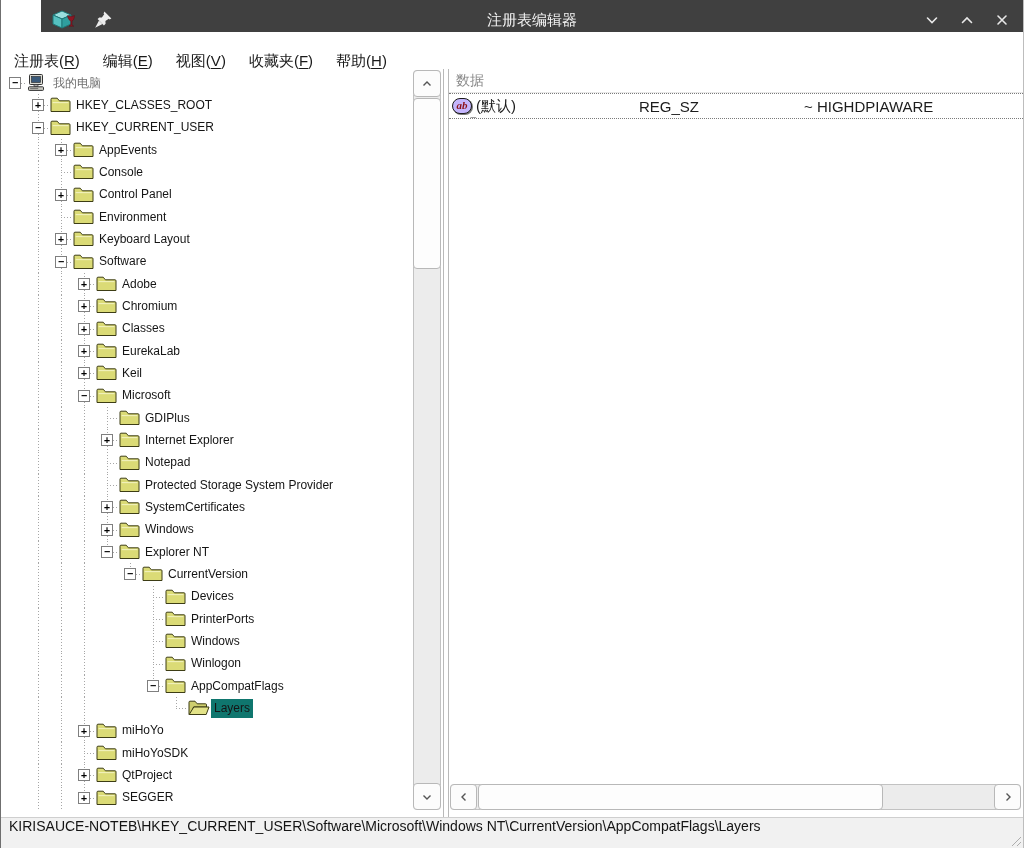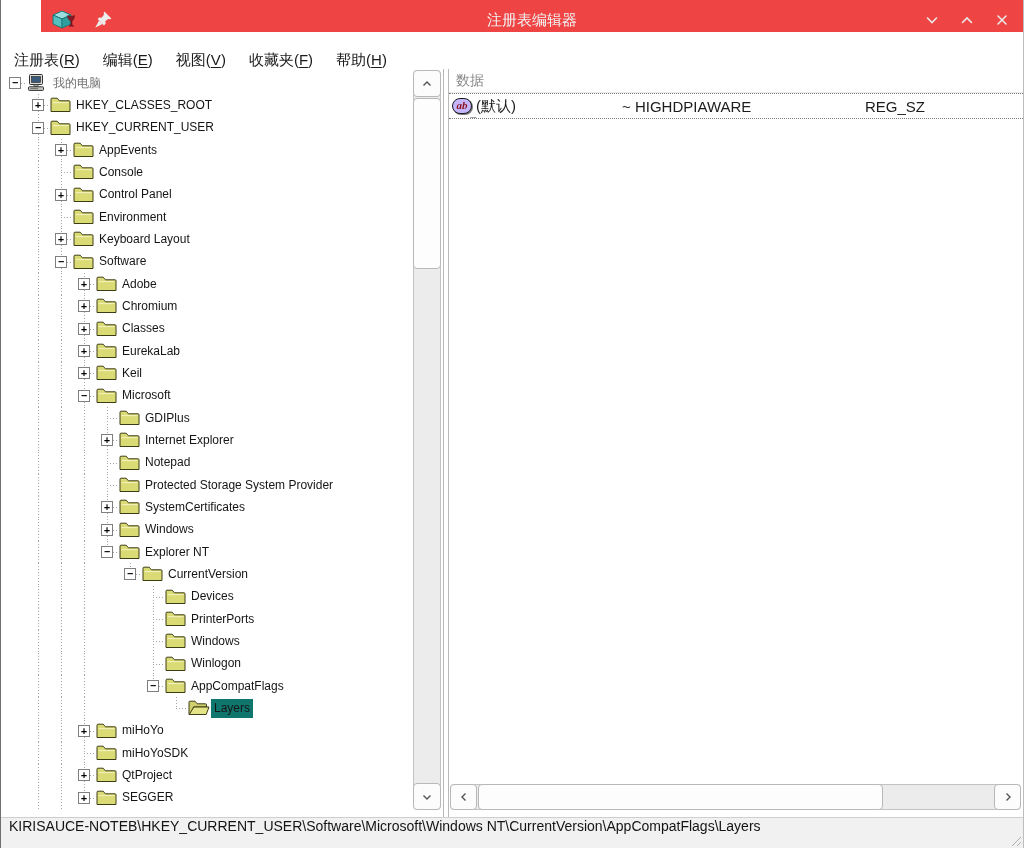--- a/index.html
+++ b/index.html
@@ -2,30 +2,30 @@
 <html><head>
 <meta charset="utf-8">
 <style>
   html,body{margin:0;padding:0}
   body{
     width:1024px;height:848px;overflow:hidden;position:relative;
     font-family:"Liberation Sans",sans-serif;background:#fff;
     border-left:1px solid #6f6f6f;border-right:1px solid #bdbdbd;box-sizing:border-box;
   }
   
-  .titlebar{position:absolute;top:0;left:0;right:0;height:32px;background:#ef4444;margin-left:40px;}
+  .titlebar{position:absolute;top:0;left:0;right:0;height:32px;background:#404040;margin-left:40px;}
   .app-icon{position:absolute;left:10px;top:7px;width:26px;height:26px}
   .pin-icon{position:absolute;left:52px;top:10px;width:20px;height:20px}
   .win-title{position:absolute;left:0;right:0;top:0;height:40px;line-height:40px;
     text-align:center;color:#f2f2f2;font-size:15px}
   .controls{position:absolute;right:10px;top:0;height:40px;display:flex;align-items:center;gap:13px}
   .ctrl{width:22px;height:22px;display:flex;align-items:center;justify-content:center;cursor:default}
   
   .menubar{position:absolute;top:40px;left:0;right:0;height:44px;background:#fff;
-    border-bottom:4px solid #b91c1c;display:flex;align-items:center;gap:17px;
+    border-bottom:1px solid #b91c1c;display:flex;align-items:center;gap:17px;
     padding-left:10px;box-sizing:border-box;font-size:15px;color:#1a1a1a}
   .menu-item{padding:2px 3px;white-space:nowrap}
   .menu-item u{text-underline-offset:2px}
   
   .main{position:absolute;top:69px;left:0;right:0;bottom:31px;background:#fff}
   .tree-pane{position:absolute;left:0;top:0;bottom:0;width:443px;background:#fff;
     border-right:1px solid #b9b9b9;box-sizing:border-box;overflow:hidden}
   .tree{position:absolute;left:3px;top:3px;width:405px}
   .trow{height:22.33px;display:flex;align-items:center;position:relative;white-space:nowrap}
   .tcell{flex:0 0 23px;width:23px;height:100%;position:relative}
@@ -886,22 +886,22 @@
   <div class="right-pane">
     <div class="lheader">
         <div class="lcol c2">数据</div>
       </div>
     <div class="lrows">
         <div class="lrow">
           <div class="lcell c0">
             <span class="ab">ab</span>
             <span>(默认)</span>
           </div>
+          <div class="lcell c1">REG_SZ</div>
           <div class="lcell c2">~ HIGHDPIAWARE</div>
-          <div class="lcell c1">REG_SZ</div>
         </div>
       </div>
     <div class="hscroll">
       <div class="sbtn hs-left">
         <svg width="12" height="12" viewBox="0 0 12 12">
             <path d="M7.5 2.5 L4 6 L7.5 9.5" stroke="#555" stroke-width="1.4" fill="none"></path>
           </svg>
       </div>
       <div class="hs-thumb"></div>
       <div class="sbtn hs-right">

